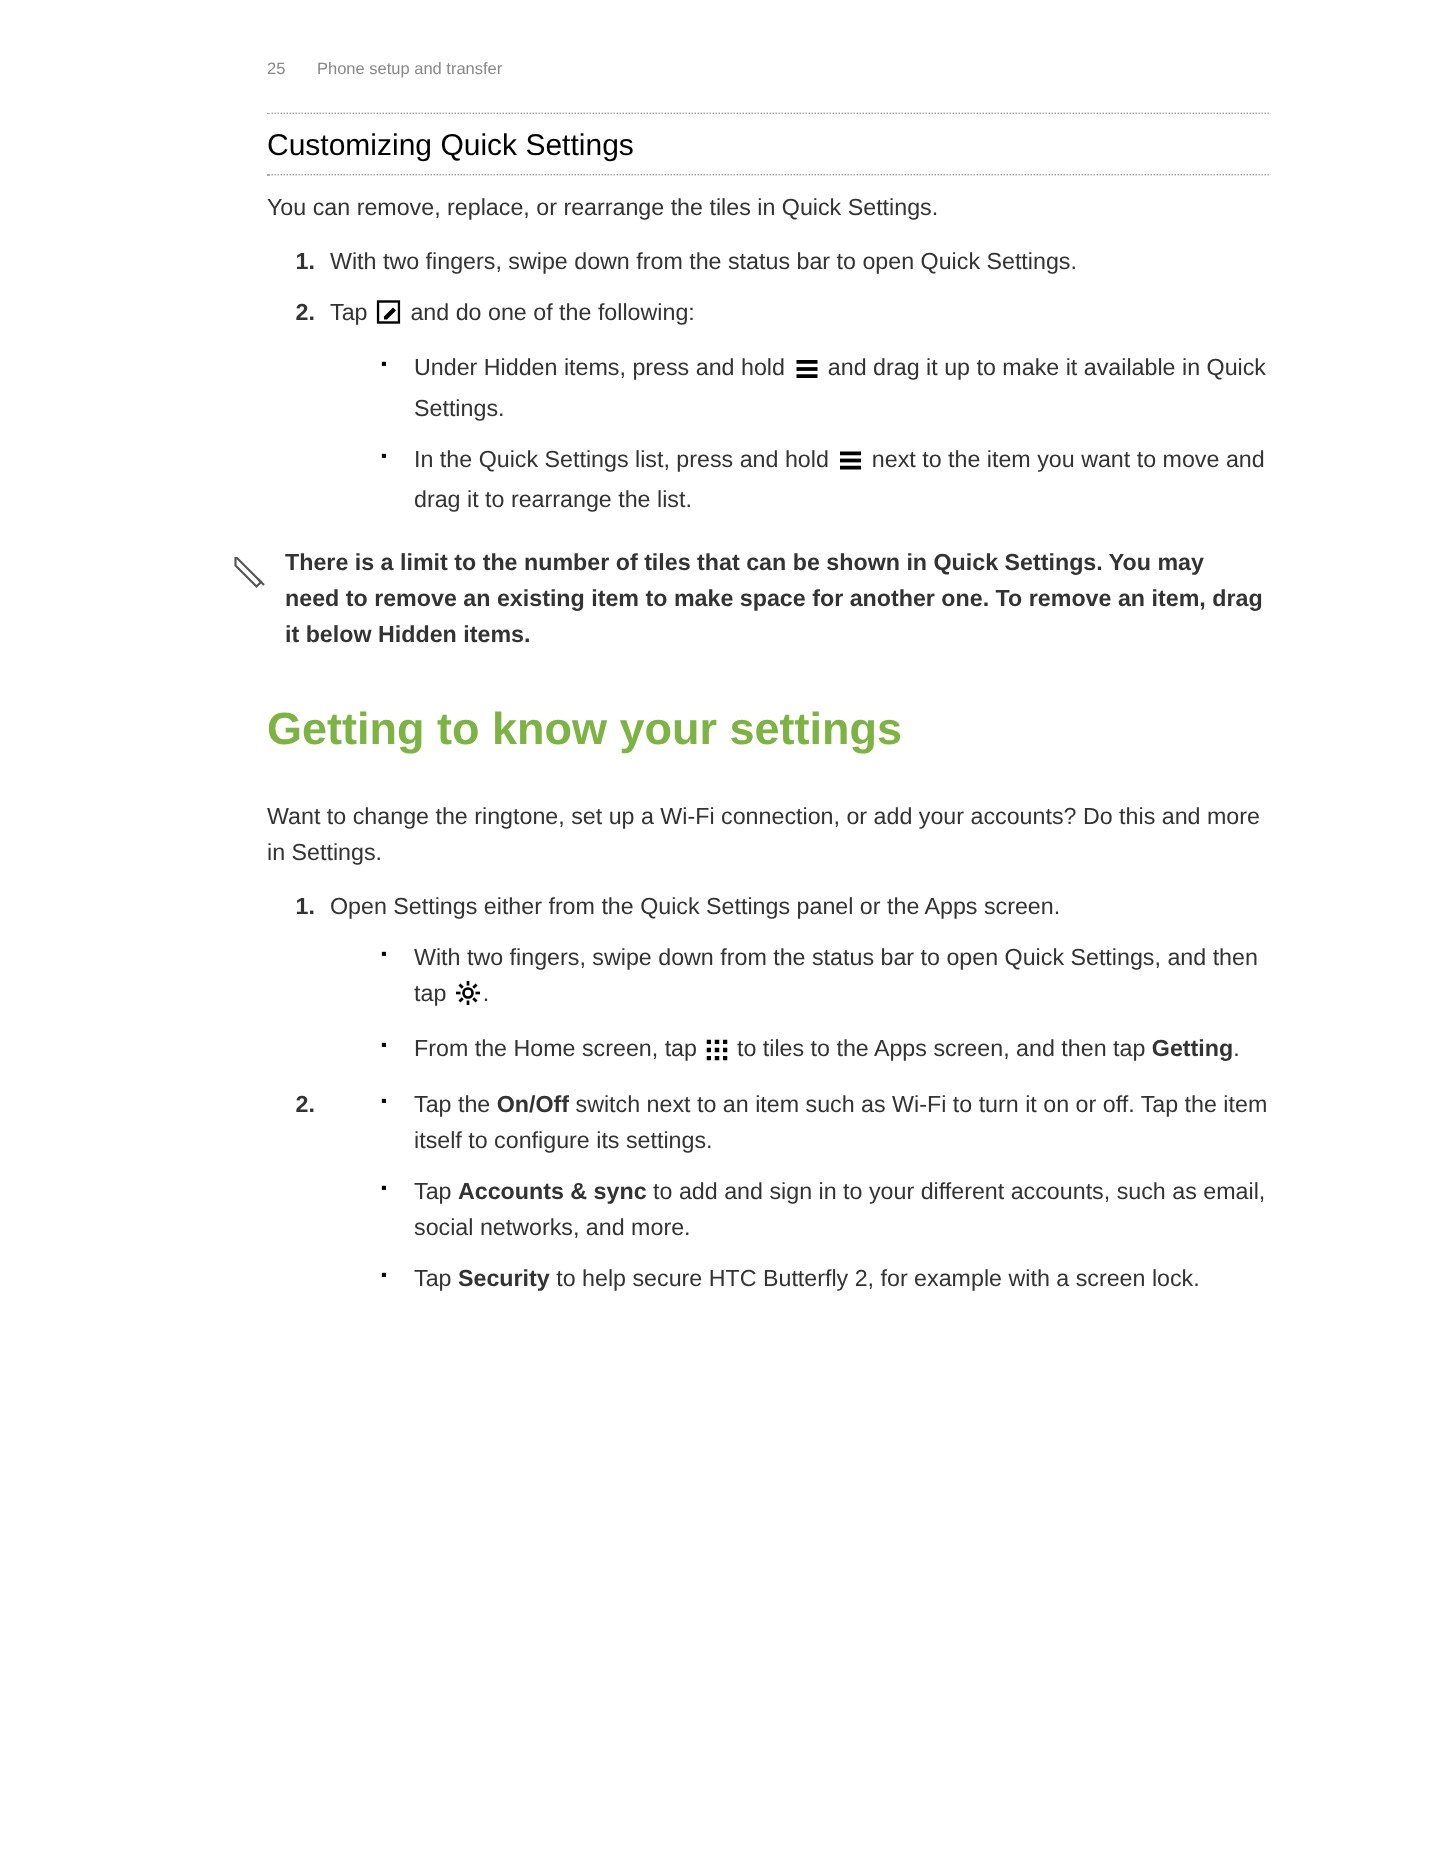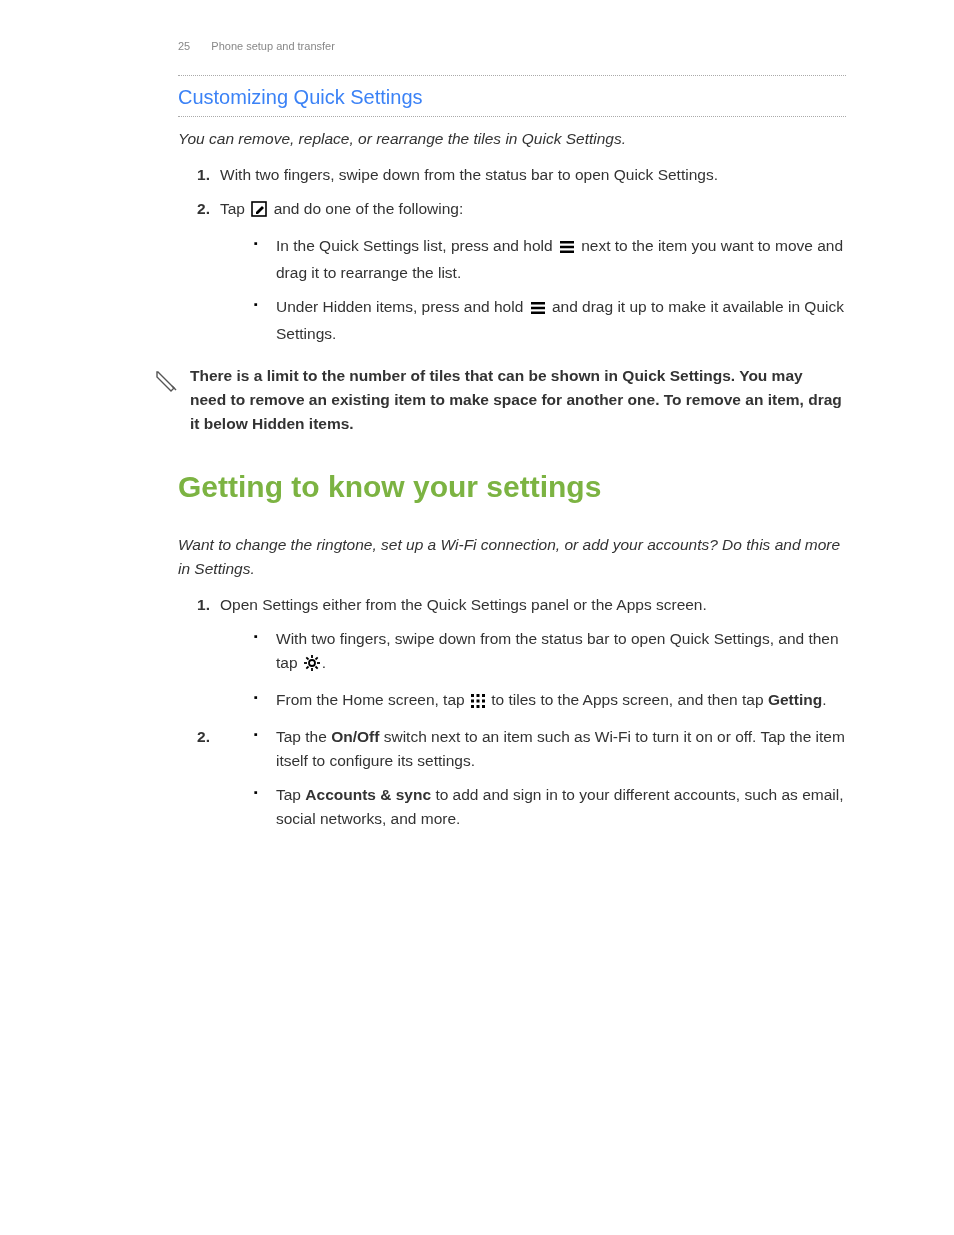--- a/index.html
+++ b/index.html
@@ -17,28 +17,28 @@
       font-size: 11px;
       color: #888;
       margin-bottom: 20px;
     }
     .header .pagenum { margin-right: 18px; }
     .dotted-top {
       border-top: 1px dotted #aaa;
       height: 3px;
     }
     .section-title {
-      color: #3b82f6;
+      color: #000000;
       font-size: 20px;
       font-weight: normal;
       padding: 4px 0 3px 0;
       border-bottom: 1px dotted #aaa;
       margin-bottom: 10px;
     }
-    .intro { margin-bottom: 12px; font-style: italic; }
+    .intro { margin-bottom: 12px; }
     ol.main-list {
       list-style: none;
       padding-left: 28px;
     }
     ol.main-list > li {
       position: relative;
       margin-bottom: 10px;
       padding-left: 14px;
     }
     ol.main-list > li > .num {
@@ -112,40 +112,40 @@
     <span>Tap </span>
     <span class="icon-inline">
       <svg width="16" height="16" viewBox="0 0 16 16">
           <rect x="1" y="1" width="14" height="14" fill="none" stroke="#000" stroke-width="1.6"></rect>
           <path d="M5 11 L11 5 L13 7 L7 13 L5 13 Z" fill="#000"></path>
         </svg>
     </span>
     <span> and do one of the following:</span>
     <ul class="sub-list">
       <li>
-        <span>In the Quick Settings list, press and hold </span>
+        <span>Under Hidden items, press and hold </span>
         <span class="icon-inline">
           <svg width="16" height="14" viewBox="0 0 16 14">
               <rect x="1" y="1" width="14" height="2.5" fill="#000"></rect>
               <rect x="1" y="5.75" width="14" height="2.5" fill="#000"></rect>
               <rect x="1" y="10.5" width="14" height="2.5" fill="#000"></rect>
             </svg>
         </span>
-        <span> next to the item you want to move and drag it to rearrange the list.</span>
-      </li>
-      <li>
-        <span>Under Hidden items, press and hold </span>
+        <span> and drag it up to make it available in Quick Settings.</span>
+      </li>
+      <li>
+        <span>In the Quick Settings list, press and hold </span>
         <span class="icon-inline">
           <svg width="16" height="14" viewBox="0 0 16 14">
               <rect x="1" y="1" width="14" height="2.5" fill="#000"></rect>
               <rect x="1" y="5.75" width="14" height="2.5" fill="#000"></rect>
               <rect x="1" y="10.5" width="14" height="2.5" fill="#000"></rect>
             </svg>
         </span>
-        <span> and drag it up to make it available in Quick Settings.</span>
+        <span> next to the item you want to move and drag it to rearrange the list.</span>
       </li>
     </ul>
   </li>
 </ol>
 
 <div class="note-block">
   <div class="note-icon">
     <svg width="26" height="26" viewBox="0 0 26 26">
         <path d="M4 4 L20 20 L17 23 L3 9 L3 4 Z" fill="none" stroke="#555" stroke-width="1.4"></path>
         <path d="M18 18 L22 22" stroke="#555" stroke-width="1.4"></path>
@@ -203,15 +203,18 @@
   </li>
   <li>
     <span class="num">2.</span>
     <ul class="sub-list">
       <li>
         <span>Tap the </span><span class="bold">On/Off</span><span> switch next to an item such as Wi-Fi to turn it on or off. Tap the item itself to configure its settings.</span>
       </li>
       <li>
         <span>Tap </span><span class="bold">Accounts &amp; sync</span><span> to add and sign in to your different accounts, such as email, social networks, and more.</span>
       </li>
+      <li>
+        <span>Tap </span><span class="bold">Security</span><span> to help secure HTC Butterfly 2, for example with a screen lock.</span>
+      </li>
     </ul>
   </li>
 </ol>
 
 </body></html>

